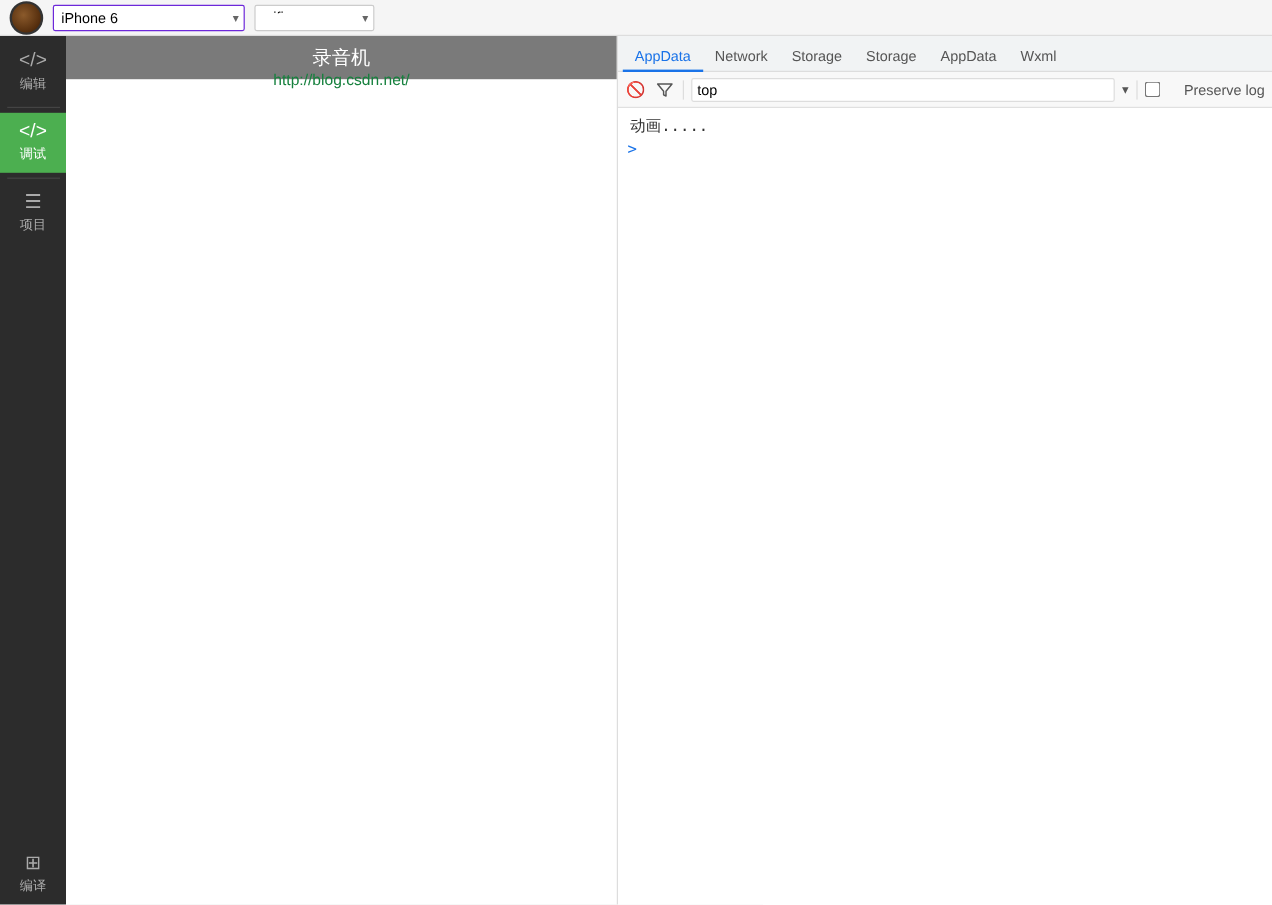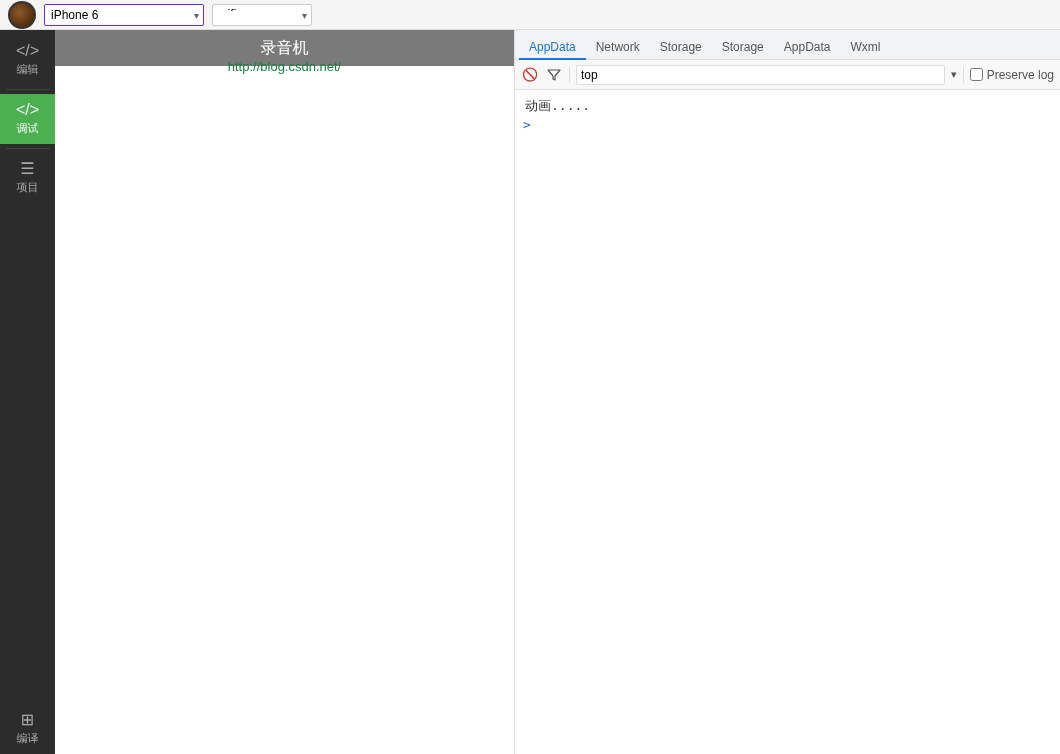--- a/index.html
+++ b/index.html
@@ -225,21 +225,21 @@
       background: white;
     }
     .filter-arrow {
       color: #555;
       font-size: 11px;
       cursor: pointer;
     }
     .preserve-label {
       display: flex;
       align-items: center;
-      gap: 4px;
+      gap: 20px;
       font-size: 12px;
       color: #555;
       cursor: pointer;
     }
     .devtools-console {
       flex: 1;
       padding: 6px 8px;
       font-family: monospace;
       font-size: 13px;
       overflow-y: auto;

